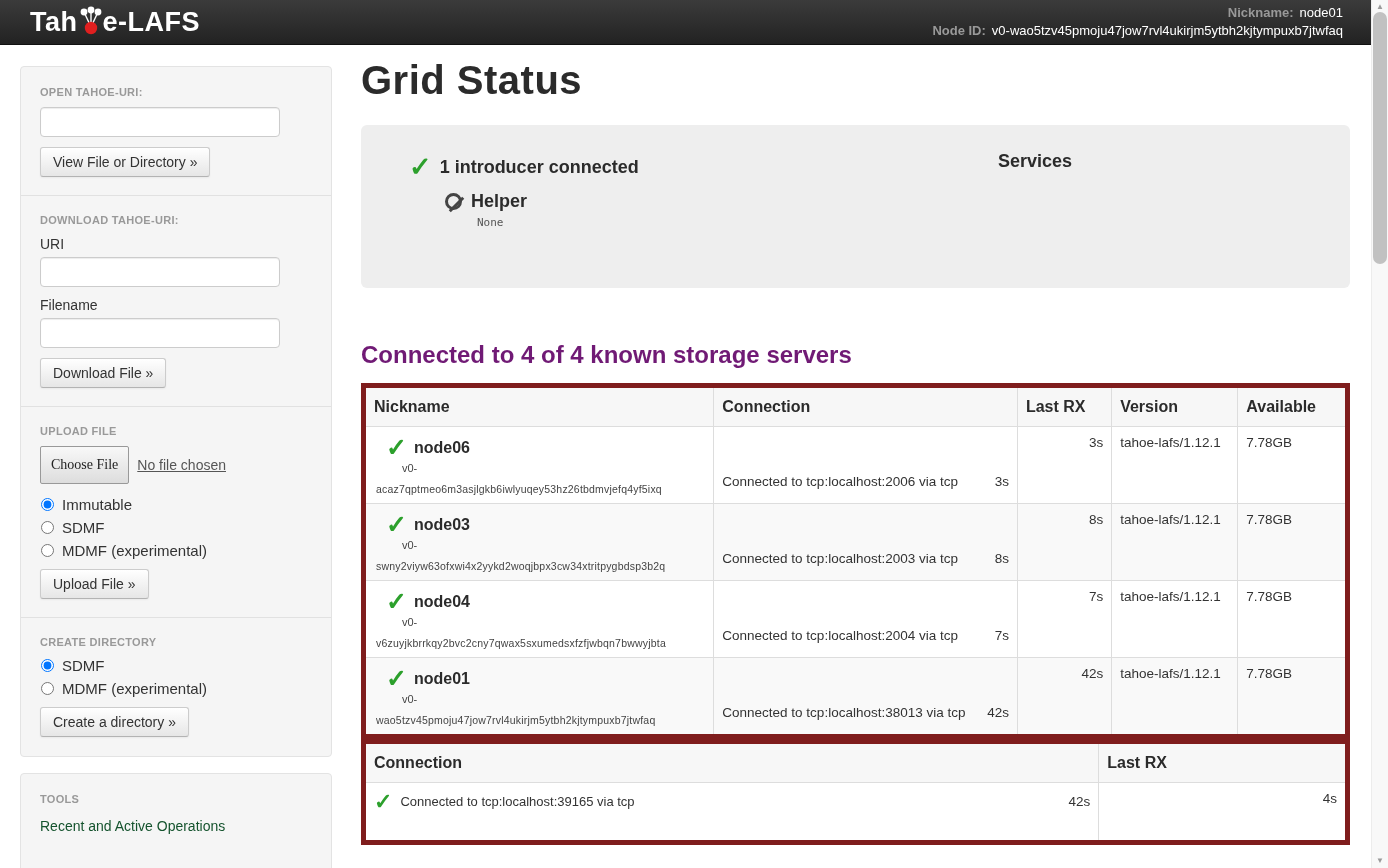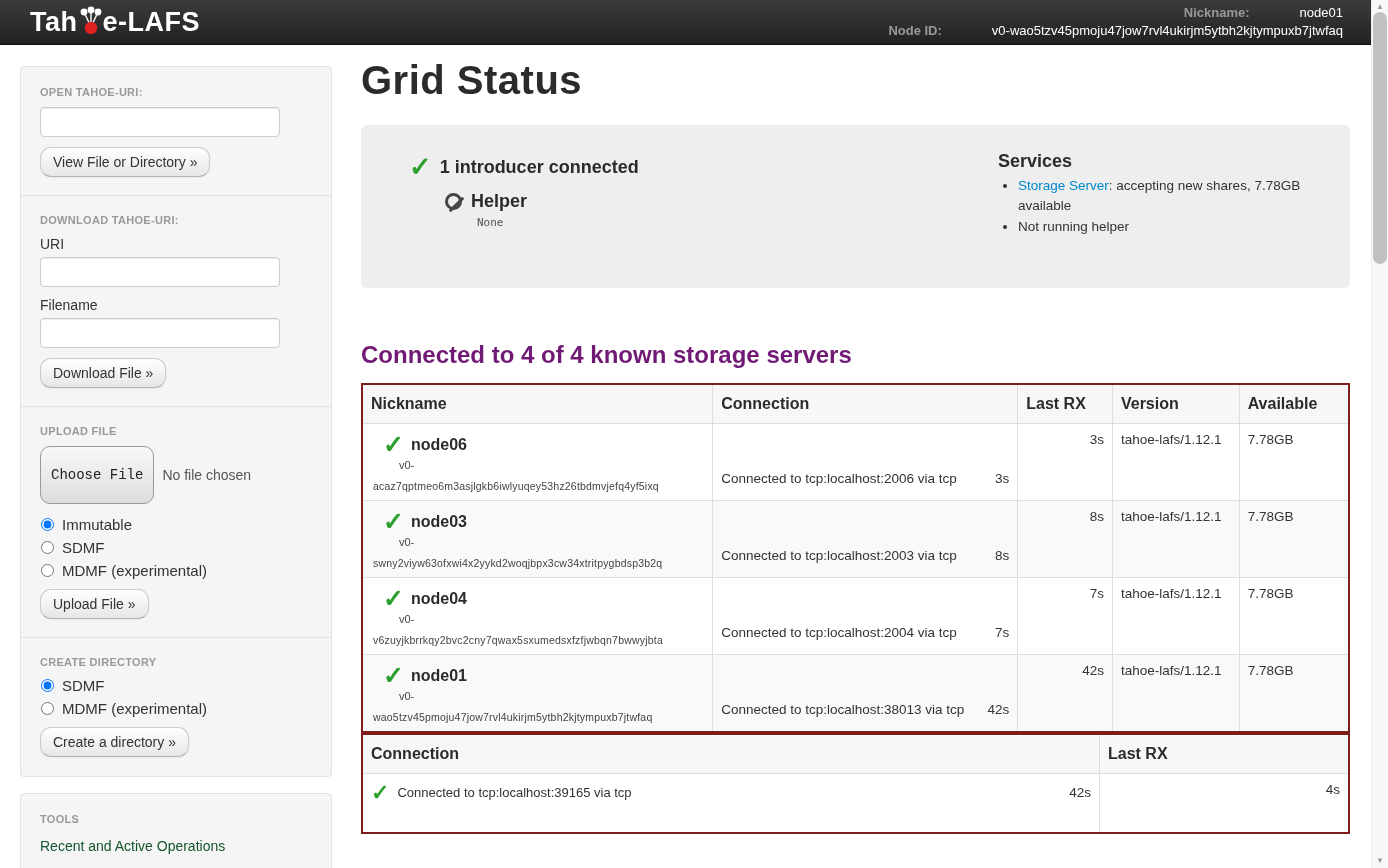--- a/index.html
+++ b/index.html
@@ -18,21 +18,21 @@
     border-bottom: 1px solid #111;
     display: flex; align-items: center;
     padding: 0 45px 0 30px;
   }
   .brand {
     color: #fff; font-size: 27px; font-weight: bold; letter-spacing: 0.5px;
     display: flex; align-items: flex-end; line-height: 1;
   }
   .brand svg { margin: -8px 0 0 1px; }
   .nav-info { margin-left: auto; font-size: 13px; line-height: 18px; }
-  .nav-info .row { display: flex; justify-content: flex-end; gap: 44px; }
+  .nav-info .row { display: flex; justify-content: flex-end; }
   .nav-info .lbl { color: #999; font-weight: bold; text-align: right; margin-right: 6px; }
   .nav-info .val { color: #fff; }
 
   
   .scrollbar {
     position: absolute; right: 0; top: 0; width: 17px; height: 868px;
     background: #f8f8f8; border-left: 1px solid #ececec; z-index: 50;
   }
   .scrollbar .arrow { position: absolute; left: 0; width: 100%; text-align: center; color: #9a9a9a; font-size: 8px; }
   .scrollbar .up { top: 2px; }
@@ -54,33 +54,33 @@
   }
   .divider { border: 0; border-top: 1px solid #e1e1e1; margin: 18px -19px; }
   .text-input {
     width: 240px; height: 30px; border: 1px solid #ccc; border-radius: 4px;
     padding: 4px 6px; font-size: 14px; background: #fff;
     box-shadow: inset 0 1px 1px rgba(0,0,0,0.075);
   }
   .btn {
     display: inline-block; margin-top: 10px;
     background: linear-gradient(#ffffff, #e6e6e6);
-    border: 1px solid #ccc; border-bottom-color: #b3b3b3; border-radius: 11px;
+    border: 1px solid #ccc; border-bottom-color: #b3b3b3; border-radius: 3px;
     padding: 6px 12px; font-size: 14px; color: #333;
     font-family: "Liberation Sans", sans-serif; cursor: pointer;
     box-shadow: inset 0 1px 0 rgba(255,255,255,.2), 0 1px 2px rgba(0,0,0,.05);
   }
   .field-lbl { font-size: 14px; color: #333; margin: 10px 0 5px; }
   .file-row { display: flex; align-items: center; margin-bottom: 12px; }
   .file-btn {
     background: linear-gradient(#f8f8f8, #ddd); border: 1px solid #999;
-    border-radius: 10px; padding: 20px 10px; font-size: 14px; color: #222;
-    font-family: Liberation Mono, monospace; cursor: pointer;
-  }
-  .file-status { font-size: 14px; color: #555; margin-left: 8px; }
+    border-radius: 2px; padding: 10px 10px; font-size: 14px; color: #222;
+    font-family: Liberation Serif, serif; cursor: pointer;
+  }
+  .file-status { font-size: 14px; color: #555; margin-left: 8px; text-decoration: underline; }
   .radio-row { display: flex; margin: 6px 0; font-size: 15px; color: #333; }
   .radio-row input { margin: 0 8px 0 1px; }
   .tools-link { font-size: 14px; color: #14532d; text-decoration: none; display: inline-block; margin-top: 4px; cursor: pointer; }
 
   
   .main { position: absolute; left: 361px; top: 52px; width: 989px; }
   h1.page-title { font-size: 40px; font-weight: bold; color: #2b2b2b; margin: 6px 0 22px; letter-spacing: 0.5px; }
 
   .status-well {
     background: #eeeeee; border-radius: 6px; padding: 26px 20px 24px;
@@ -104,21 +104,21 @@
   .helper-detail { margin: 4px 0 0 68px; font-family: "DejaVu Sans Mono", monospace; font-size: 11px; color: #555; }
 
   .services { width: 330px; margin-left: auto; margin-right: 2px; }
   .services h3 { margin: 0 0 4px; font-size: 18px; font-weight: bold; color: #2b2b2b; }
   .services ul { margin: 4px 0 0; padding-left: 20px; }
   .services li { font-size: 13.5px; color: #333; line-height: 1.45; margin-bottom: 2px; }
   .services a { color: #0088cc; text-decoration: none; cursor: pointer; }
 
   h2.section-heading { font-size: 24px; font-weight: bold; color: #701a75; margin: 53px 0 14px; }
 
-  table.grid { width: 100%; border-collapse: collapse; border: 2px solid #7f1d1d; }
+  table.grid { width: 100%; border-collapse: collapse; border: 5px solid #7f1d1d; }
   table.grid th {
     text-align: left; font-size: 16px; font-weight: bold; color: #2b2b2b;
     padding: 10px 8px; border: 1px solid #ddd; background: #f7f7f7;
   }
   table.grid td {
     border: 1px solid #ddd; padding: 8px; vertical-align: top;
     font-size: 13.5px; color: #333;
   }
   table.grid tr.striped { background: #f9f9f9; }
 
@@ -237,24 +237,20 @@
         <span class="txt">1 introducer connected</span>
       </div>
       <div class="status-row2">
         <span class="no-icon"></span>
         <span class="txt">Helper</span>
       </div>
       <div class="helper-detail">None</div>
     </div>
     <div class="services">
       <h3>Services</h3>
-      <ul>
-        <li><a>Storage Server</a><span>: accepting new shares, 7.78GB available</span></li>
-        <li>Not running helper</li>
-      </ul>
     </div>
   </div>
 
   <h2 class="section-heading">Connected to 4 of 4 known storage servers</h2>
 
   <table class="grid">
     <colgroup>
         <col style="width:351px">
         <col style="width:306px">
         <col style="width:95px">

